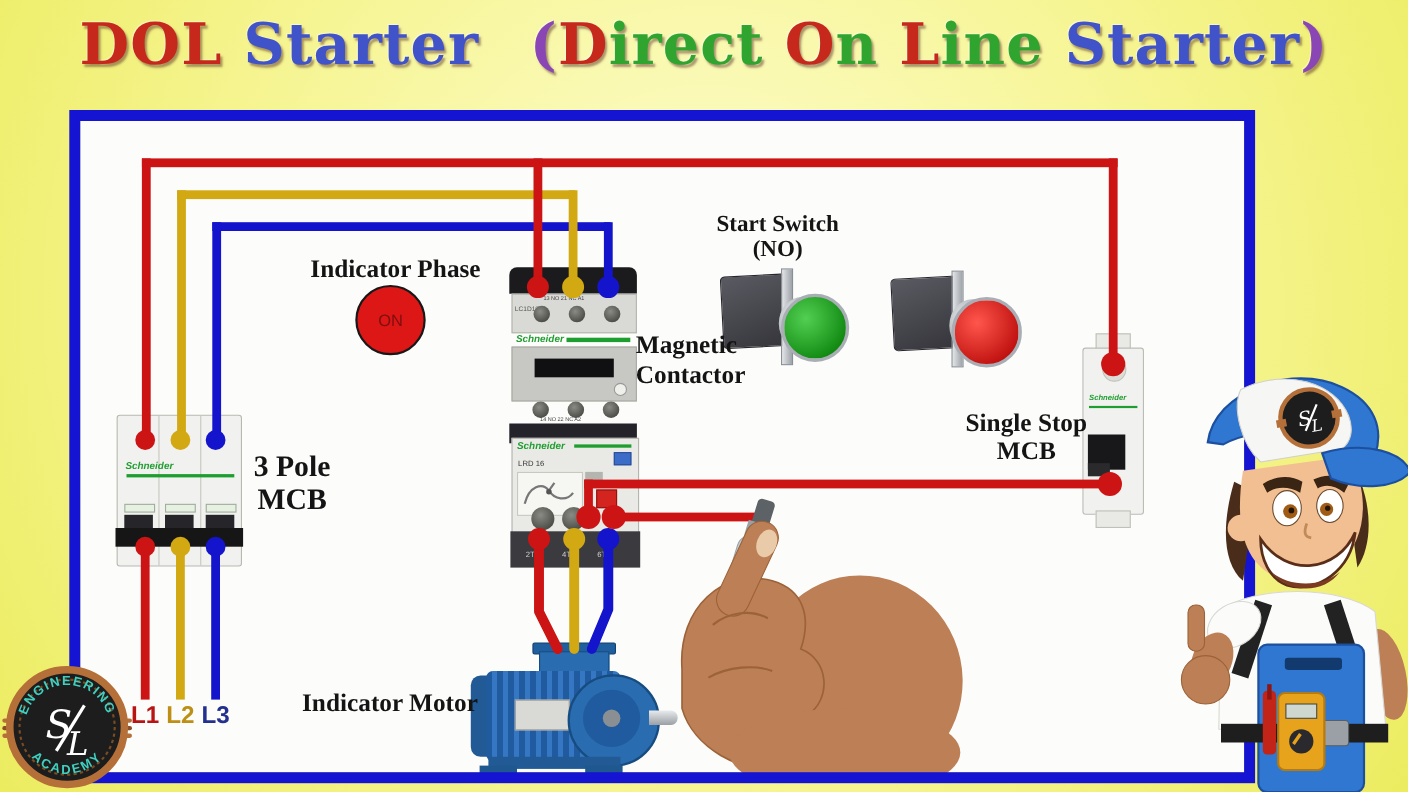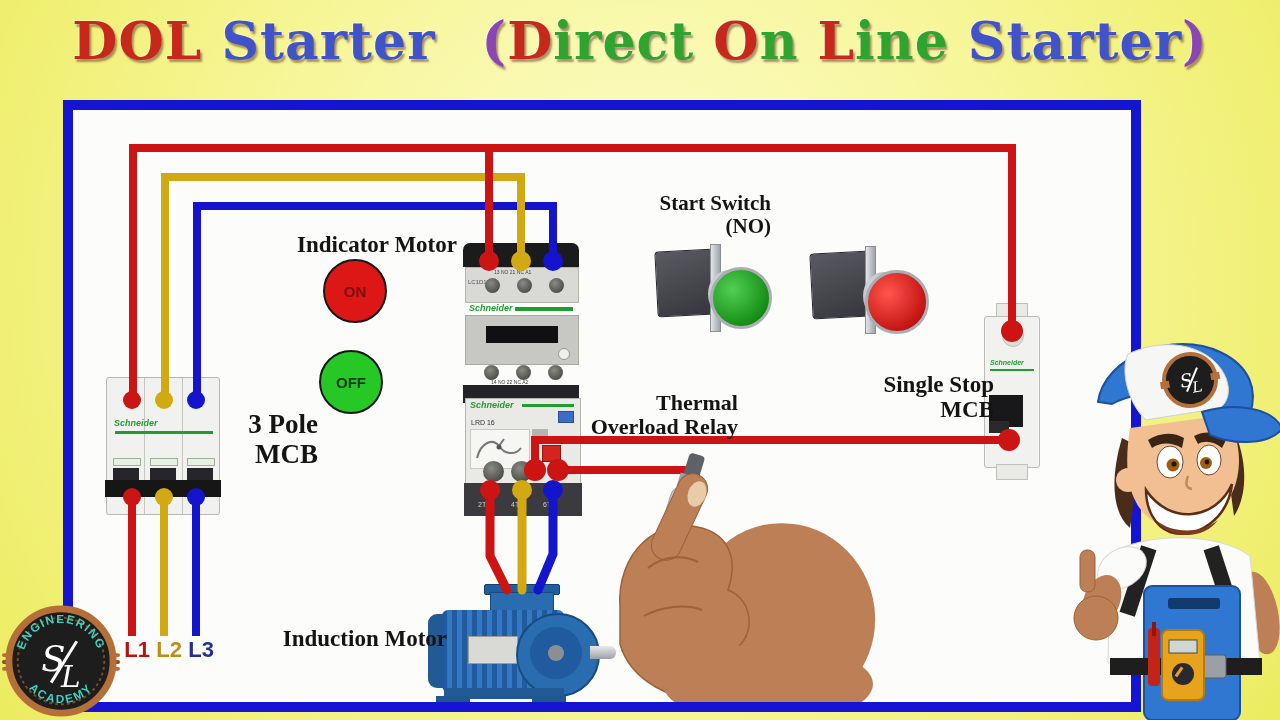--- a/index.html
+++ b/index.html
@@ -13,25 +13,25 @@
   .tseg{text-shadow:2px 3px 2px rgba(90,50,40,.5), -1px -1px 0 rgba(255,255,255,.4);text-align:right;}
   .gap{margin-left:46px;}
   
   #paper{left:73px;top:110px;width:1058px;height:592px;background:#fcfcfa;z-index:1;}
   #border-overlay{left:63px;top:100px;width:1058px;height:592px;border:10px solid var(--border_blue);z-index:50;pointer-events:none;}
   
   .w{position:absolute;z-index:8;}
   .dot{position:absolute;border-radius:50%;z-index:9;}
   .wred{background:var(--wire_red);}  .wyel{background:var(--wire_yellow);}  .wblu{background:var(--wire_blue);}
   
-  .lbl{position:absolute;font-weight:bold;color:#141414;text-align:right;line-height:1.1;z-index:12;}
+  .lbl{position:absolute;font-weight:bold;color:#141414;text-align:center;line-height:1.1;z-index:12;}
   
   .ind{position:absolute;width:60px;height:60px;border-radius:50%;border:2px solid #181818;
     display:flex;align-items:center;justify-content:center;
-    font-family:"Liberation Sans",sans-serif;font-weight:bold;font-size:15px;z-index:6;}
+    font-family:"Liberation Sans",sans-serif;font-weight:normal;font-size:15px;z-index:6;}
   
   .dev{position:absolute;z-index:5;}
   .micro{position:absolute;font-family:"Liberation Sans",sans-serif;white-space:nowrap;}
   .screw{position:absolute;border-radius:50%;background:radial-gradient(circle at 40% 35%,#8b8b85,#4c4c46 75%);}
   .brand{color:var(--green);font-family:"Liberation Sans",sans-serif;font-weight:bold;font-style:italic;}
   
   .pb-block{position:absolute;background:linear-gradient(160deg,#5a5a62,#35353b);border:1px solid #26262c;border-radius:4px;}
   .pb-plate{position:absolute;background:linear-gradient(90deg,#e3e5e8,#9ea3a9);border:1px solid #8a8f95;}
   .pb-ring{position:absolute;border-radius:50%;background:radial-gradient(circle at 35% 35%,#eceef0,#8f959b 80%);}
   .pb-btn{position:absolute;border-radius:50%;border:3px solid #a9aeb4;}
@@ -85,26 +85,23 @@
   <div class="dot wyel" style="left:511px;top:251px;width:20px;height:20px;"></div>
   <div class="dot wblu" style="left:543px;top:251px;width:20px;height:20px;"></div>
   <div class="dot wred" style="left:480px;top:480px;width:20px;height:20px;"></div>
   <div class="dot wyel" style="left:512px;top:480px;width:20px;height:20px;"></div>
   <div class="dot wblu" style="left:543px;top:480px;width:20px;height:20px;"></div>
   <div class="dot wred" style="left:524px;top:459px;width:22px;height:22px;"></div>
   <div class="dot wred" style="left:547px;top:459px;width:22px;height:22px;"></div>
   <div class="dot wred" style="left:1001px;top:320px;width:22px;height:22px;"></div>
   <div class="dot wred" style="left:998px;top:429px;width:22px;height:22px;"></div>
 
-  <div class="lbl" style="left:262px;top:232px;width:195px;font-size:23px;">Indicator Motor</div>
+  <div class="lbl" style="left:262px;top:232px;width:195px;font-size:23px;">Indicator Phase</div>
   <div class="ind" style="left:323px;top:259px;background:var(--on_red);color:#7c0f0f;">
       <span>ON</span>
-    </div>
-  <div class="ind" style="left:319px;top:350px;background:var(--off_green);color:#113c11;">
-      <span>OFF</span>
     </div>
 
   <div class="dev" style="left:106px;top:377px;width:112px;height:136px;background:#f1f1ef;border:1px solid #b8b8b2;border-radius:3px;">
     <div class="abs" style="left:37px;top:0;width:1px;height:136px;background:#c6c6c0;"></div>
     <div class="abs" style="left:75px;top:0;width:1px;height:136px;background:#c6c6c0;"></div>
     <div class="micro brand" style="left:7px;top:40px;font-size:9px;">Schneider</div>
     <div class="abs" style="left:8px;top:53px;width:98px;height:3px;background:var(--green);"></div>
     <div class="abs" style="left:6px;top:80px;width:26px;height:6px;background:#e8f0e4;border:1px solid #9db09a;"></div>
     <div class="abs" style="left:43px;top:80px;width:26px;height:6px;background:#e8f0e4;border:1px solid #9db09a;"></div>
     <div class="abs" style="left:80px;top:80px;width:26px;height:6px;background:#e8f0e4;border:1px solid #9db09a;"></div>
@@ -135,20 +132,24 @@
     <div class="abs" style="left:52px;top:64px;width:58px;height:4px;background:var(--green);"></div>
     <div class="abs" style="left:2px;top:72px;width:112px;height:48px;background:#c7c7c3;border:1px solid #a9a9a3;">
       <div class="abs" style="left:20px;top:10px;width:72px;height:17px;background:#101012;"></div>
       <div class="abs" style="left:92px;top:32px;width:10px;height:10px;border-radius:50%;background:#efefec;border:1px solid #999;"></div>
     </div>
     <div class="screw" style="left:21px;top:122px;width:15px;height:15px;"></div>
     <div class="screw" style="left:53px;top:122px;width:15px;height:15px;"></div>
     <div class="screw" style="left:85px;top:122px;width:15px;height:15px;"></div>
     <div class="micro" style="left:28px;top:136px;font-size:5px;color:#444;">14  NO  22  NC  A2</div>
     <div class="abs" style="left:0;top:142px;width:116px;height:18px;background:#232329;"></div>
+  </div>
+  <div class="lbl" style="left:578px;top:300px;width:120px;font-size:23px;text-align:left;line-height:1.18;">
+    <div>Magnetic</div>
+    <div>Contactor</div>
   </div>
 
   <div class="dev" style="left:465px;top:398px;width:114px;height:118px;">
     <div class="abs" style="left:0;top:0;width:114px;height:85px;background:#e9e9e5;border:1px solid #b5b5af;">
       <div class="micro brand" style="left:4px;top:1px;font-size:9px;">Schneider</div>
       <div class="abs" style="left:56px;top:5px;width:52px;height:3px;background:var(--green);"></div>
       <div class="abs" style="left:92px;top:12px;width:14px;height:10px;background:#3a6cc8;border:1px solid #2a4f96;"></div>
       <div class="micro" style="left:5px;top:20px;font-size:7px;color:#333;">LRD 16</div>
       <div class="abs" style="left:4px;top:30px;width:58px;height:38px;background:#f6f6f2;border:1px solid #c8c8c2;">
         <svg width="56" height="36" viewBox="0 0 56 36">
@@ -160,24 +161,20 @@
       <div class="abs" style="left:76px;top:46px;width:17px;height:15px;background:#d42420;border:1px solid #8e1512;"></div>
       <div class="screw" style="left:17px;top:62px;width:21px;height:21px;"></div>
       <div class="screw" style="left:45px;top:62px;width:21px;height:21px;"></div>
     </div>
     <div class="abs" style="left:-1px;top:85px;width:118px;height:33px;background:#3b3b3f;">
       <div class="micro" style="left:14px;top:18px;font-size:7px;color:#cfcfcf;">2T1</div>
       <div class="micro" style="left:47px;top:18px;font-size:7px;color:#cfcfcf;">4T2</div>
       <div class="micro" style="left:79px;top:18px;font-size:7px;color:#cfcfcf;">6T3</div>
     </div>
   </div>
-  <div class="lbl" style="left:578px;top:391px;width:160px;font-size:22px;">
-    <div>Thermal</div>
-    <div>Overload Relay</div>
-  </div>
 
   <div class="lbl" style="left:643px;top:192px;width:128px;font-size:21px;">
     <div>Start Switch</div>
     <div>(NO)</div>
   </div>
   <div class="dev" style="left:650px;top:242px;width:130px;height:92px;z-index:10;">
     <div class="pb-block" style="left:6px;top:8px;width:58px;height:64px;transform:rotate(-3deg);"></div>
     <div class="pb-plate" style="left:60px;top:2px;width:9px;height:86px;"></div>
     <div class="pb-ring" style="left:58px;top:28px;width:42px;height:48px;"></div>
     <div class="pb-btn" style="left:60px;top:25px;width:56px;height:56px;background:radial-gradient(circle at 35% 35%, #52d052, #128a12 75%);"></div>
@@ -213,21 +210,21 @@
     <div class="abs" style="left:44px;top:56px;width:48px;height:26px;background:#d9d9d6;border:1px solid #9a9a96;"></div>
     <div class="abs" style="left:92px;top:33px;width:80px;height:80px;border-radius:50%;background:var(--motor_blue);border:2px solid #174c80;"></div>
     <div class="abs" style="left:106px;top:47px;width:52px;height:52px;border-radius:50%;background:#1f5b9e;"></div>
     <div class="abs" style="left:124px;top:65px;width:16px;height:16px;border-radius:50%;background:#8a8f94;"></div>
     <div class="abs" style="left:166px;top:66px;width:26px;height:13px;border-radius:0 6px 6px 0;background:linear-gradient(180deg,#e8eaec,#9aa0a6);"></div>
     <div class="abs" style="left:20px;top:108px;width:120px;height:11px;background:#225a96;"></div>
     <div class="abs" style="left:12px;top:116px;width:34px;height:8px;background:#1f578f;"></div>
     <div class="abs" style="left:108px;top:116px;width:34px;height:8px;background:#1f578f;"></div>
   </div>
   <div class="lbl" style="left:262px;top:626px;width:185px;font-size:23px;">
-    <div>Induction Motor</div>
+    <div>Indicator Motor</div>
   </div>
 
   <svg class="abs" style="left:578px;top:448px;z-index:10;" width="300" height="256" viewBox="0 0 300 256">
     <ellipse cx="205" cy="170" rx="92" ry="95" transform="rotate(-12 205 170)" style="fill:var(--skin)"></ellipse>
     <g transform="rotate(17 115 22)">
       <rect x="107" y="6" width="16" height="26" rx="4" fill="#5d6266"></rect>
       <rect x="104" y="28" width="22" height="14" fill="#9aa0a5"></rect>
       <rect x="101" y="40" width="28" height="172" rx="13" fill="#c6ccd1" stroke="#99a1a7"></rect>
       <rect x="107" y="92" width="17" height="9" fill="#3c4246"></rect>
       <rect x="107" y="108" width="17" height="9" fill="#3c4246"></rect>

